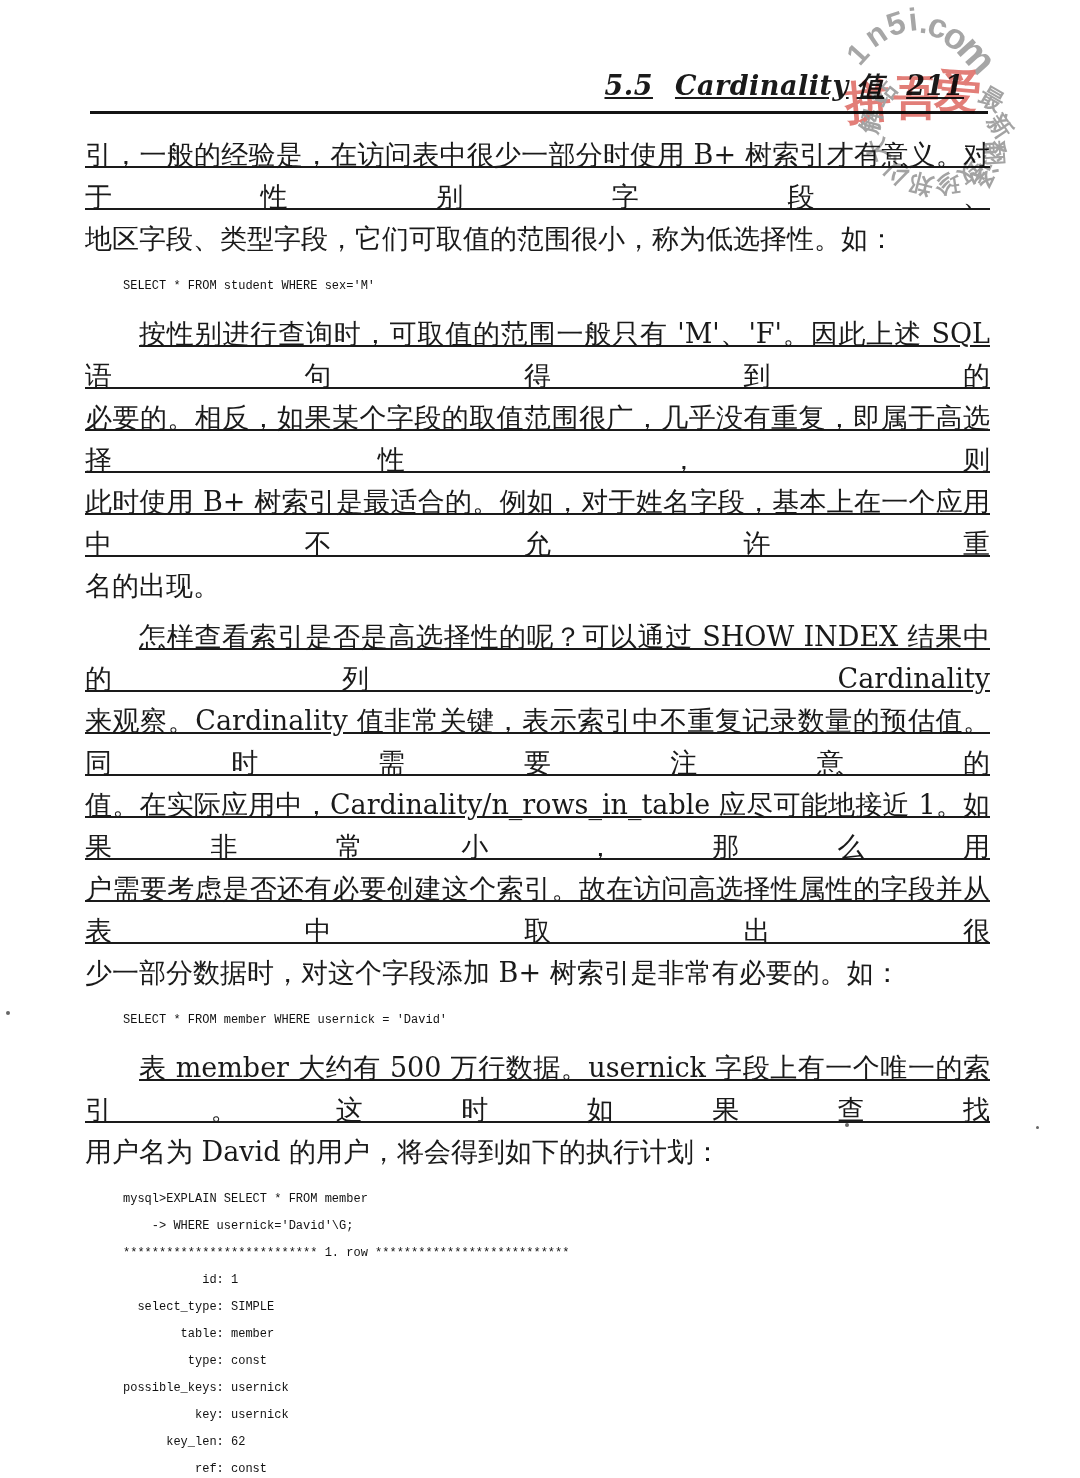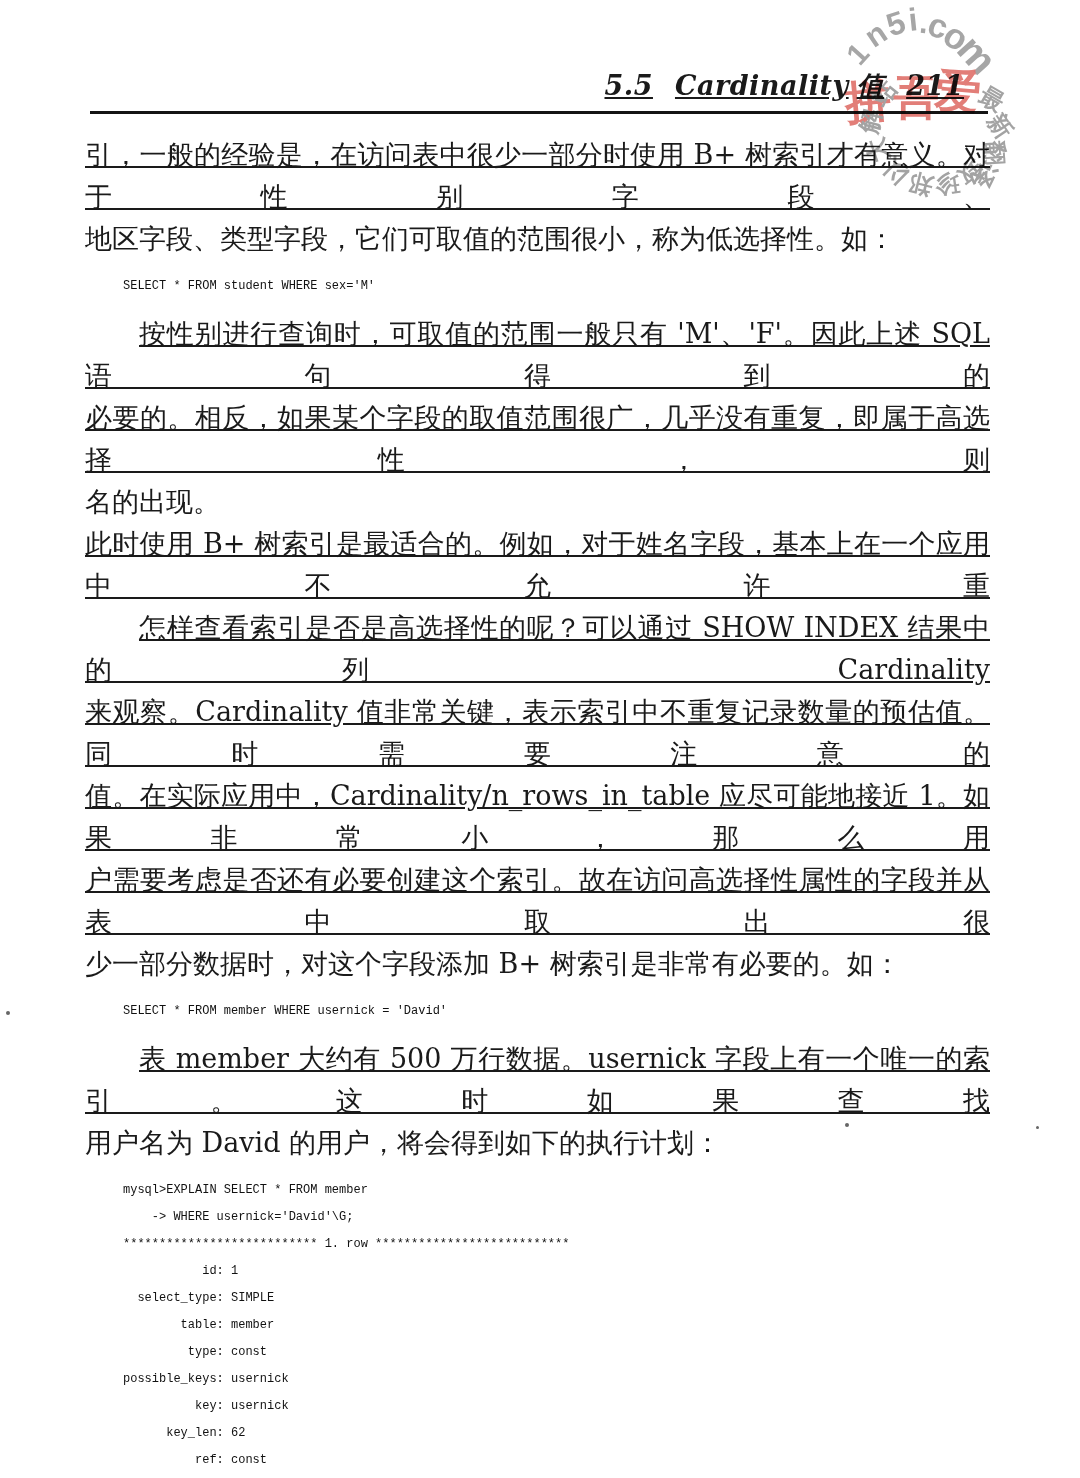--- a/index.html
+++ b/index.html
@@ -36,21 +36,21 @@
   
   .content { position: absolute; top: 134px; left: 85px; width: 905px; }
   .para { margin: 0; }
   .line {
     font-size: 27px;
     line-height: 42px;
     width: 905px;
     white-space: normal;
   }
   .line.fill { text-align: justify; text-align-last: justify; text-decoration: underline; }
-  .line.indent { text-indent: 2em; }
+  .line.indent { text-indent: 2em; margin-top: 9px; }
   
   pre.code {
     margin: 13px 0 13px 0;
     padding: 0 0 0 38px;
     font-family: "Liberation Mono", "DejaVu Sans Mono", monospace;
     font-size: 12px;
     line-height: 27px;
     color: #111111;
     white-space: pre;
   }
@@ -131,22 +131,22 @@
     <div class="para">
       <div class="line fill">引，一般的经验是，在访问表中很少一部分时使用 B+ 树索引才有意义。对于性别字段、</div>
       <div class="line">地区字段、类型字段，它们可取值的范围很小，称为低选择性。如：</div>
     </div>
 
     <pre class="code">SELECT * FROM student WHERE sex='M'</pre>
 
     <div class="para">
       <div class="line fill indent">按性别进行查询时，可取值的范围一般只有 'M'、'F'。因此上述 SQL 语句得到的</div>
       <div class="line fill">必要的。相反，如果某个字段的取值范围很广，几乎没有重复，即属于高选择性，则</div>
+      <div class="line fill">此时使用 B+ 树索引是最适合的。例如，对于姓名字段，基本上在一个应用中不允许重</div>
       <div class="line">名的出现。</div>
-      <div class="line fill">此时使用 B+ 树索引是最适合的。例如，对于姓名字段，基本上在一个应用中不允许重</div>
     </div>
 
     <div class="para">
       <div class="line fill indent">怎样查看索引是否是高选择性的呢？可以通过 SHOW INDEX 结果中的列 Cardinality</div>
       <div class="line fill">来观察。Cardinality 值非常关键，表示索引中不重复记录数量的预估值。同时需要注意的</div>
       <div class="line fill">值。在实际应用中，Cardinality/n_rows_in_table 应尽可能地接近 1。如果非常小，那么用</div>
       <div class="line fill">户需要考虑是否还有必要创建这个索引。故在访问高选择性属性的字段并从表中取出很</div>
       <div class="line">少一部分数据时，对这个字段添加 B+ 树索引是非常有必要的。如：</div>
     </div>
 

